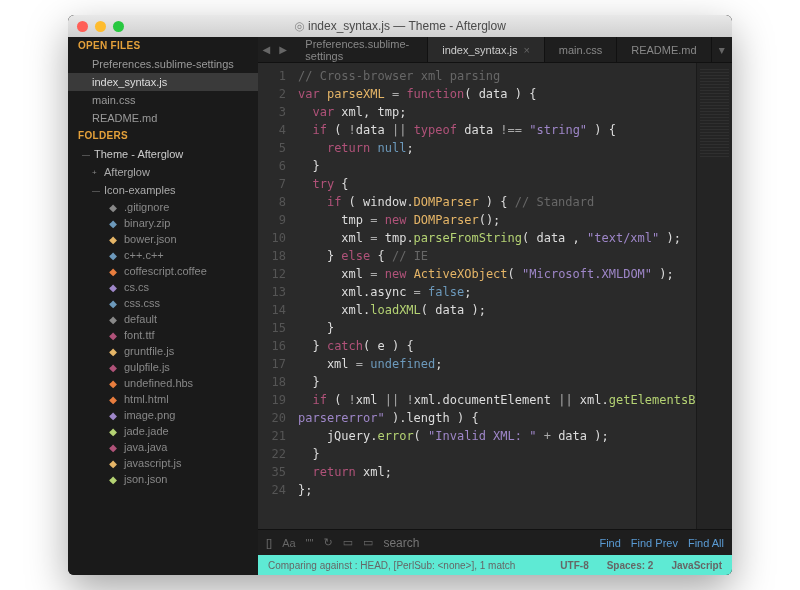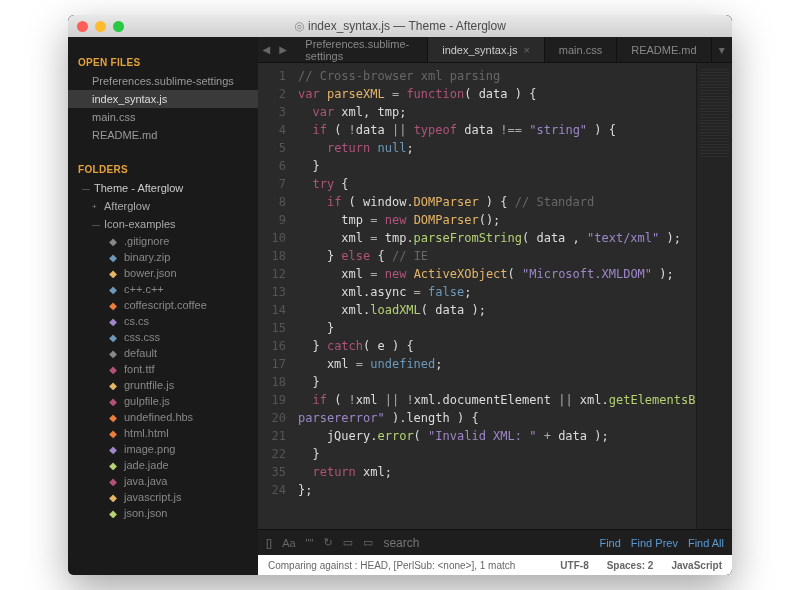--- a/index.html
+++ b/index.html
@@ -9,21 +9,21 @@
 .traffic { display: flex; gap: 7px; margin-left: 9px; }
 .dot { width: 11px; height: 11px; border-radius: 50%; }
 .dot.red { background: #ff5f57; }
 .dot.yellow { background: #febc2e; }
 .dot.green { background: #28c840; }
 .titletext { position: absolute; left: 0; right: 0; text-align: center; font-size: 12px; color: #4a4a4a; pointer-events: none; }
 .titletext .tf { color: #888; }
 
 .body { flex: 1; display: flex; min-height: 0; }
 .sidebar { width: 190px; background: #1a1a1a; color: #aaa; font-size: 11px; overflow: hidden; display: flex; flex-direction: column; }
-.section-h { padding: 20px 10px 4px; color: #e5a13a; font-size: 10px; font-weight: bold; letter-spacing: .3px; }
+.section-h { padding: 3px 10px 4px; color: #e5a13a; font-size: 10px; font-weight: bold; letter-spacing: .3px; }
 .sb-item { padding: 3px 10px 3px 24px; color: #9a9a9a; cursor: pointer; display: flex; align-items: center; gap: 6px; }
 .sb-item.active { background: #3a3a3a; color: #ddd; }
 .folder-h { padding: 3px 10px 3px 14px; color: #ccc; display: flex; align-items: center; gap: 4px; cursor: pointer; }
 .folder-h.sub { padding-left: 24px; color: #aaa; }
 .file-it { padding: 2px 10px 2px 40px; color: #888; display: flex; align-items: center; gap: 6px; cursor: pointer; font-size: 11px; }
 .fi-icon { width: 10px; display: inline-block; text-align: center; font-size: 10px; }
 .exp { font-size: 8px; color: #888; width: 8px; display: inline-block; }
 
 .main { flex: 1; display: flex; flex-direction: column; background: #2a2a2a; min-width: 0; }
 .tabbar { height: 26px; background: #1e1e1e; display: flex; align-items: stretch; border-bottom: 1px solid #111; }
@@ -47,21 +47,21 @@
 .c-str { color: #9e86c8; }
 .c-nm { color: #ddd; }
 .c-num { color: #6c99bb; }
 .c-mtd { color: #b4d273; }
 
 .searchbar { height: 26px; background: #1e1e1e; display: flex; align-items: center; padding: 0 8px; gap: 10px; font-size: 11px; color: #888; border-top: 1px solid #111; }
 .sb-icon { color: #666; cursor: pointer; font-size: 11px; }
 .sb-input { flex: 1; background: transparent; border: none; color: #ec4899; font-size: 12px; outline: none; }
 .sb-btn { color: #5a9bd4; cursor: pointer; font-size: 11px; text-align: center; }
 
-.statusbar { height: 20px; background: #ffffff; display: flex; align-items: center; padding: 0 10px; font-size: 10px; color: #666; justify-content: space-between; }
+.statusbar { height: 20px; background: #5eead4; display: flex; align-items: center; padding: 0 10px; font-size: 10px; color: #666; justify-content: space-between; }
 .statusbar .right { display: flex; gap: 18px; font-weight: bold; }
 </style>
 </head>
 <body>
 
 <div class="window">
 
   <div class="titlebar">
     <div class="traffic">
       <div class="dot red"></div>

